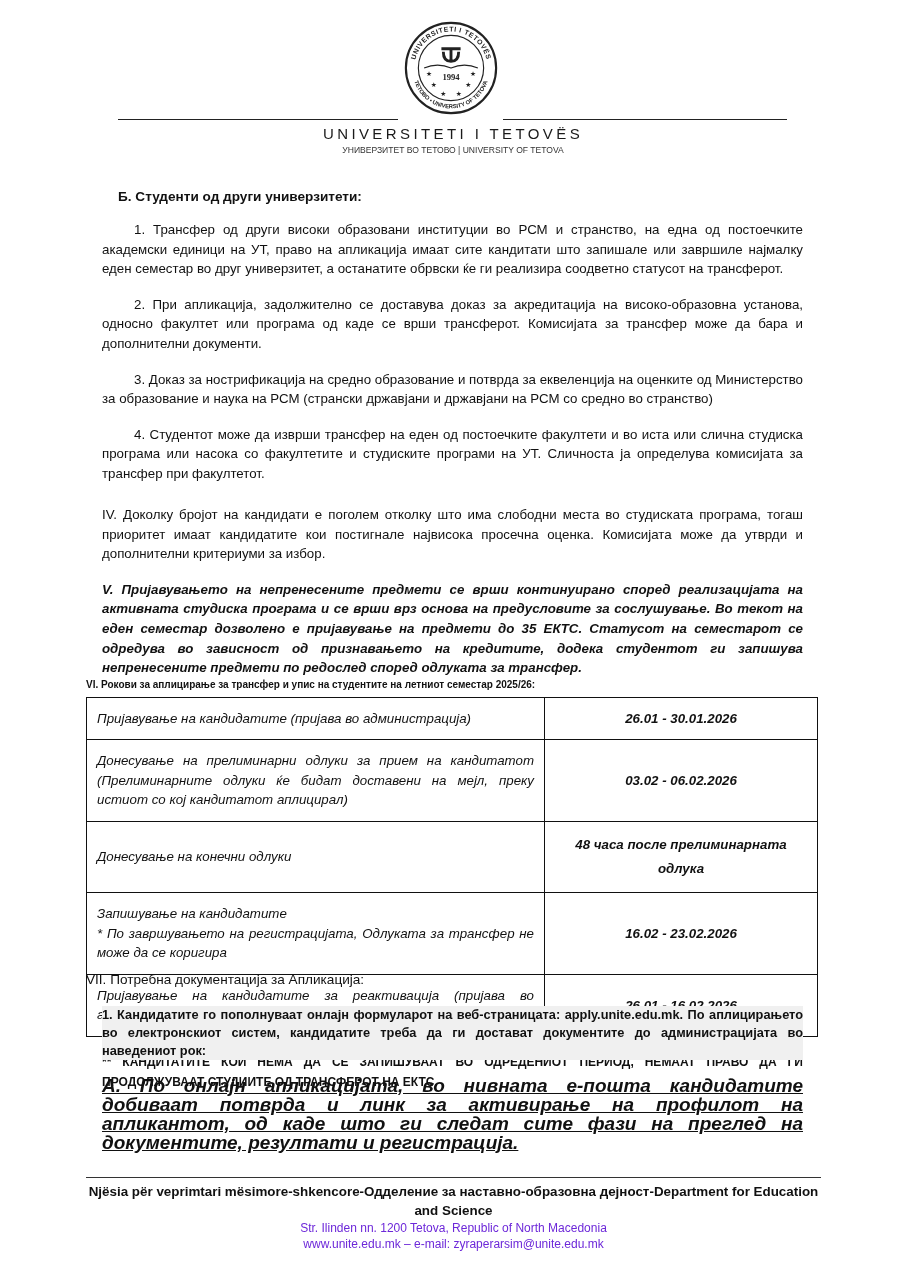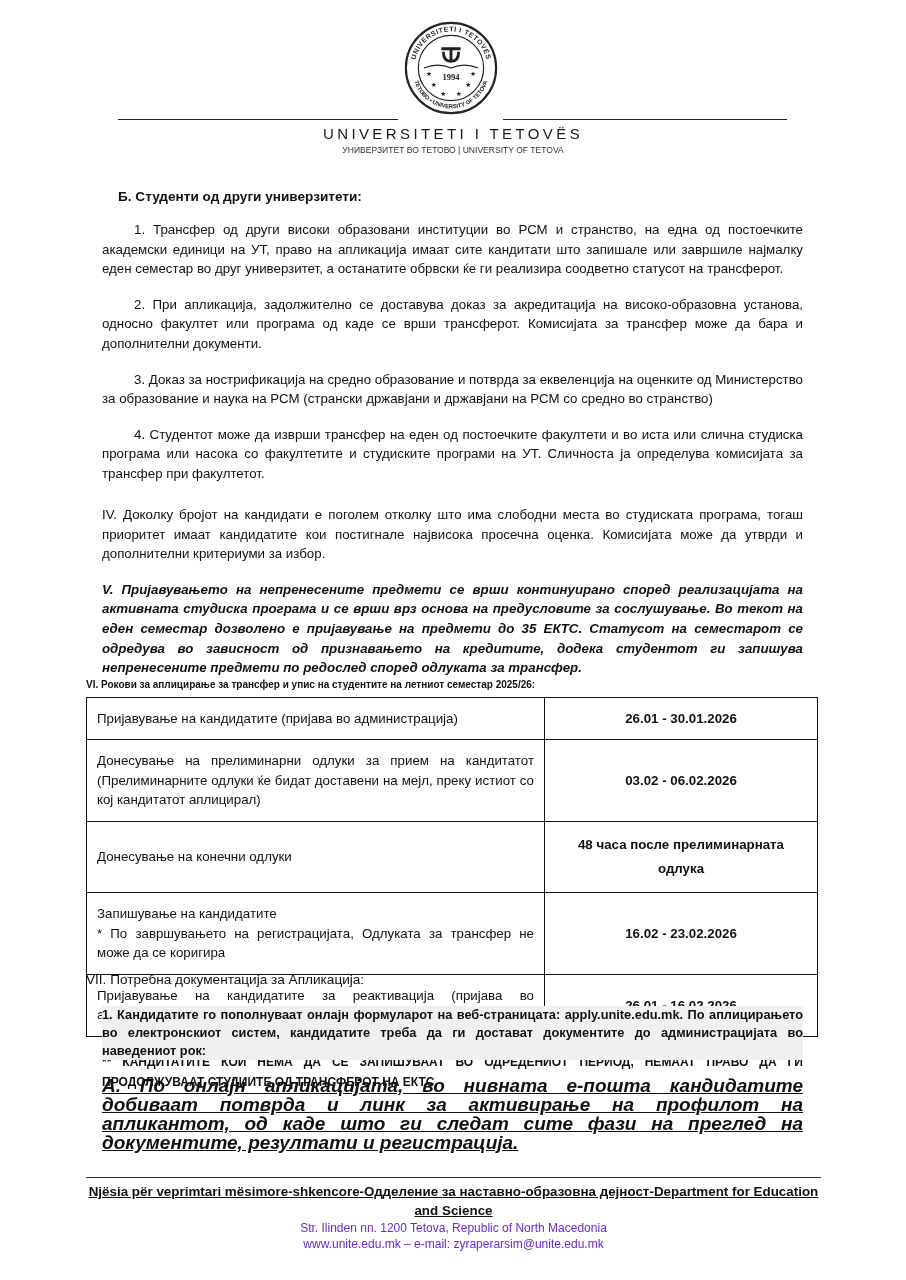--- a/index.html
+++ b/index.html
@@ -12,26 +12,26 @@
               font-size:15px; letter-spacing:3.4px; color:#1a1a1a; }
   .uni-sub { position:absolute; top:144px; left:0; width:906px; text-align:center;
              font-size:9.5px; color:#333; letter-spacing:0px; transform:scaleX(0.9); }
   .content { position:absolute; left:86px; top:160px; width:733px; font-size:13.3px; line-height:19.6px; }
   .section-b-title { position:absolute; left:118px; top:165px; font-size:13.6px; font-weight:bold;margin-top:24px; }
   .p { text-align:justify; margin:16px; }
   .ind { text-indent:32px; }
   .bold { font-weight:bold; }
   .it { font-style:italic; }
   table.deadlines { border-collapse:collapse; width:732px; font-size:13.3px; line-height:19.6px; }
-  table.deadlines td { border:1.5px solid #111; padding:11px 10px; vertical-align:middle; }
+  table.deadlines td { border:1.5px solid #111; padding:11px 10px; vertical-align:middle;font-style:italic; }
   td.lbl { width:437px; text-align:justify; }
   td.val { text-align:center; font-weight:bold; }
   .footer-rule { position:absolute; left:86px; top:1177px; width:735px; height:1px; background:#333; }
   .footer { position:absolute; left:86px; top:1182px; width:735px; text-align:center; }
-  .footer .dept { font-weight:bold; font-size:13.4px; line-height:19px;text-decoration:underline; }
+  .footer .dept { font-weight:bold; font-size:13.4px; line-height:19px; }
   .footer .addr { font-size:12px; line-height:16px; color:#6d28d9; }
   .shade { background:#f0f0f0; }
 </style>
 </head>
 <body>
 
 <div class="header">
   <svg class="logo" viewBox="0 0 100 100">
     <circle cx="50" cy="50" r="47" fill="none" stroke="#222" stroke-width="2.2"></circle>
     <circle cx="50" cy="50" r="34" fill="none" stroke="#222" stroke-width="1.2"></circle>

